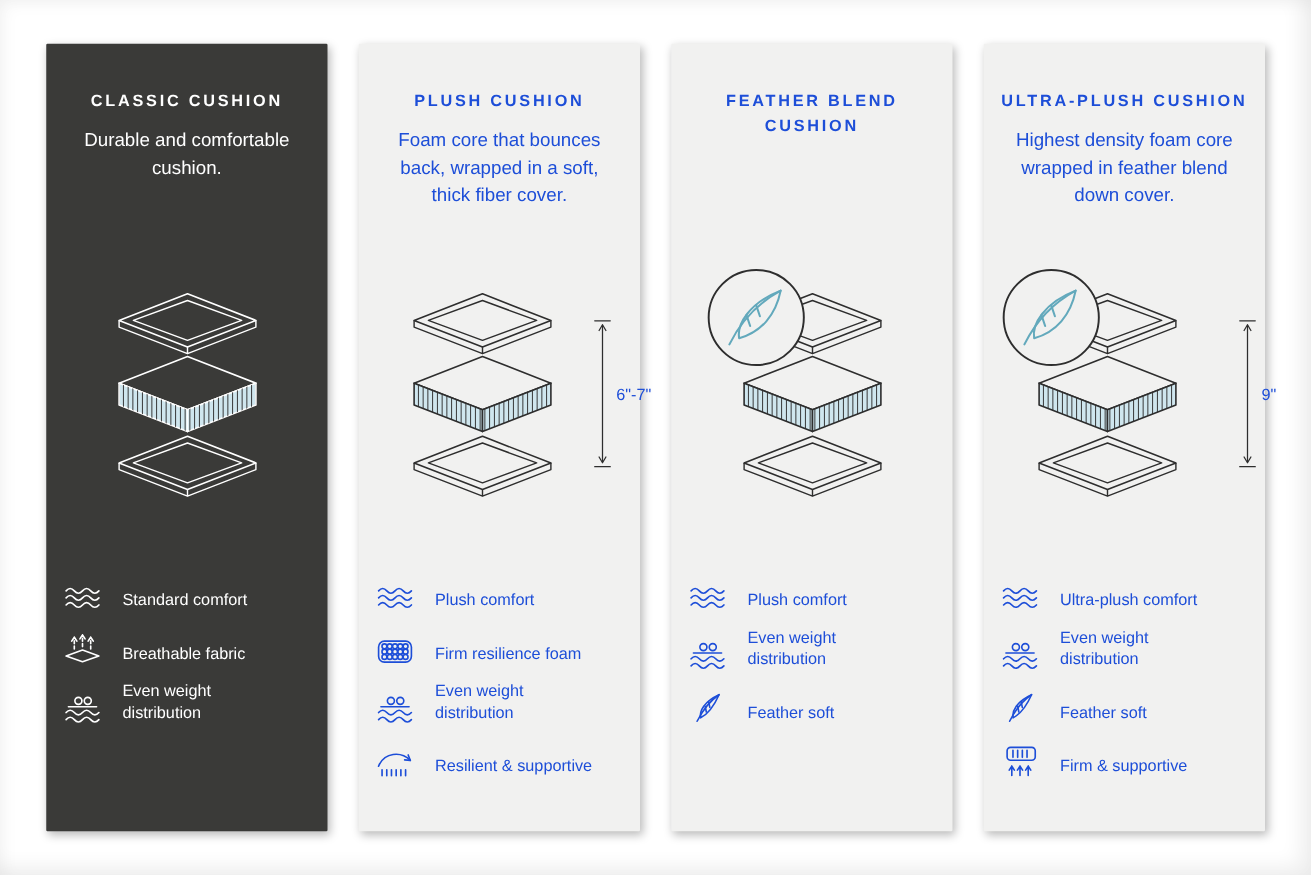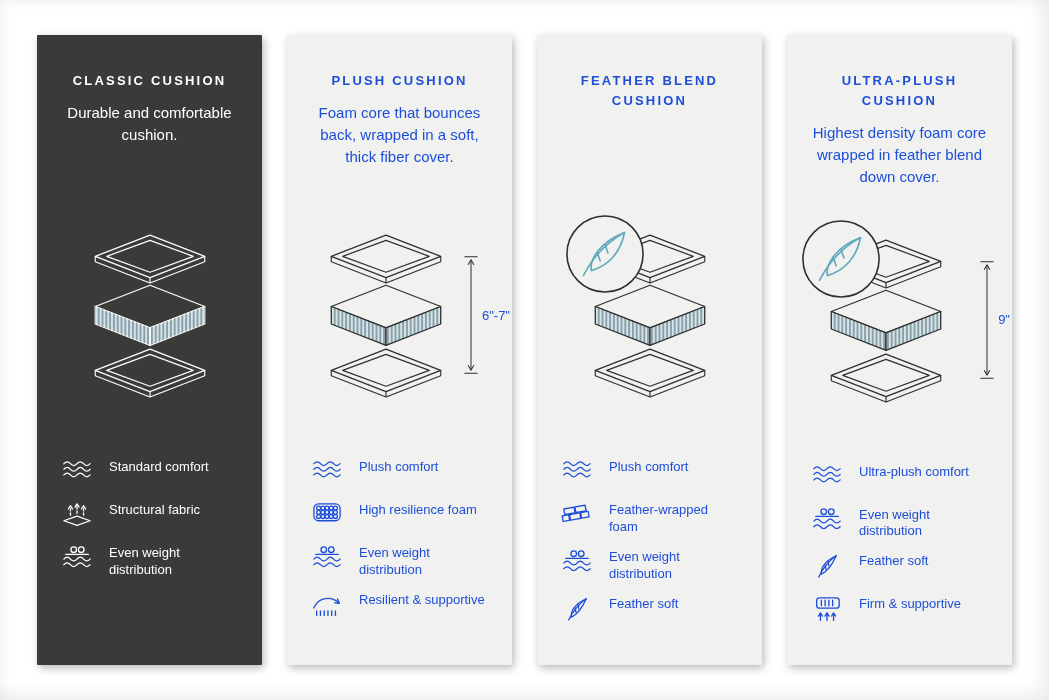--- a/index.html
+++ b/index.html
@@ -4,21 +4,21 @@
 <style>
   html,body { margin:0; padding:0; background:#e9e9e9; }
   .page {
     width:1049px; height:700px; background:#ffffff; position:relative;
     box-shadow: inset -8px -6px 16px rgba(0,0,0,0.07), inset 4px 4px 12px rgba(0,0,0,0.04);
     display:flex; justify-content:center; align-items:flex-start;
     gap:25px; padding-top:35px; box-sizing:border-box;
     font-family:"Liberation Sans", sans-serif;
   }
   .card {
-    width:225px; height:630px; box-sizing:border-box; padding:36px 20px 0;
+    width:225px; height:630px; box-sizing:border-box; padding:36px 9px 0;
     border-radius:1px; box-shadow:2px 3px 8px rgba(0,0,0,0.28);
     position:relative;
   }
   .card.dark  { --card-bg:#3a3a38; --line:#ffffff; background:var(--card-bg); color:#ffffff; }
   .card.light { --card-bg:#f1f1f0; --line:#2e2e2e; background:var(--card-bg); color:#1d4ed8; }
 
   .title { font-size:13px; font-weight:700; letter-spacing:2.2px; line-height:1.55;
            text-align:center; margin:0; }
   .desc  { font-size:15px; line-height:1.45; text-align:center; margin:11px auto 0; max-width:184px; }
   .head  { min-height:112px; }
@@ -38,21 +38,21 @@
   .feather-art path { stroke:#63a9bc; fill:none; stroke-width:1.7;
                       stroke-linecap:round; stroke-linejoin:round; }
 
   .measure { position:absolute; right:-18px; top:50%; transform:translateY(-50%);
              display:flex; align-items:center; gap:4px; }
   .bracket { width:14px; height:150px; }
   .bracket path { stroke:var(--line); stroke-width:1.3; fill:none; stroke-linecap:round; }
   .measure-label { font-size:13px; white-space:nowrap; }
 
   .feature-list { list-style:none; margin:26px 0 0; padding:0 0 0 2px; }
-  .feature { display:flex; align-items:flex-start; gap:14px; margin-bottom:13px; min-height:30px; }
+  .feature { display:flex; align-items:flex-end; gap:14px; margin-bottom:13px; min-height:30px; }
   .ficon { width:36px; flex:0 0 36px; display:flex; justify-content:center; align-items:center; }
   .icon  { stroke:currentColor; fill:none; stroke-width:1.4;
            stroke-linecap:round; stroke-linejoin:round; }
   .flabel { font-size:13px; line-height:1.3; max-width:128px; }
 </style>
 </head>
 <body>
 
 <svg width="0" height="0" style="position:absolute" aria-hidden="true">
   <defs>
@@ -102,21 +102,21 @@
           <svg class="icon" viewBox="0 0 32 28" width="30">
             <polygon points="16,15 30,20 16,25 2,20"></polygon>
             <path d="M9 14 L9 6" stroke-dasharray="2.5 2"></path>
             <path d="M9 4 L6.8 7.4 M9 4 L11.2 7.4"></path>
             <path d="M16 12 L16 4" stroke-dasharray="2.5 2"></path>
             <path d="M16 2 L13.8 5.4 M16 2 L18.2 5.4"></path>
             <path d="M23 14 L23 6" stroke-dasharray="2.5 2"></path>
             <path d="M23 4 L20.8 7.4 M23 4 L25.2 7.4"></path>
           </svg>
         </span>
-        <span class="flabel">Structural fabric</span>
+        <span class="flabel">Breathable fabric</span>
       </li>
       <li class="feature">
         <span class="ficon">
           <svg class="icon" viewBox="0 0 32 24" width="30">
             <circle cx="12.5" cy="5" r="3"></circle>
               <circle cx="20.5" cy="5" r="3"></circle>
             <path d="M4 10 H28"></path>
             <path d="M2 15 Q5.5 11 9 15 T16 15 T23 15 T30 15"></path>
             <path d="M2 21 Q5.5 17 9 21 T16 21 T23 21 T30 21"></path>
           </svg>
@@ -181,21 +181,21 @@
               <circle cx="16" cy="11" r="2.1"></circle>
               <circle cx="20.5" cy="11" r="2.1"></circle>
               <circle cx="25" cy="11" r="2.1"></circle>
             <circle cx="7" cy="15.5" r="2.1"></circle>
               <circle cx="11.5" cy="15.5" r="2.1"></circle>
               <circle cx="16" cy="15.5" r="2.1"></circle>
               <circle cx="20.5" cy="15.5" r="2.1"></circle>
               <circle cx="25" cy="15.5" r="2.1"></circle>
           </svg>
         </span>
-        <span class="flabel">High resilience foam</span>
+        <span class="flabel">Firm resilience foam</span>
       </li>
       <li class="feature">
         <span class="ficon">
           <svg class="icon" viewBox="0 0 32 24" width="30">
             <circle cx="12.5" cy="5" r="3"></circle>
               <circle cx="20.5" cy="5" r="3"></circle>
             <path d="M4 10 H28"></path>
             <path d="M2 15 Q5.5 11 9 15 T16 15 T23 15 T30 15"></path>
             <path d="M2 21 Q5.5 17 9 21 T16 21 T23 21 T30 21"></path>
           </svg>
@@ -250,34 +250,20 @@
           <svg class="icon" viewBox="0 0 32 22" width="30">
             <path d="M2 5 Q5.5 1 9 5 T16 5 T23 5 T30 5"></path>
             <path d="M2 11 Q5.5 7 9 11 T16 11 T23 11 T30 11"></path>
             <path d="M2 17 Q5.5 13 9 17 T16 17 T23 17 T30 17"></path>
           </svg>
         </span>
         <span class="flabel">Plush comfort</span>
       </li>
       <li class="feature">
         <span class="ficon">
-          <svg class="icon" viewBox="0 0 34 24" width="32">
-            <g transform="rotate(-10 17 12)">
-              <rect x="4" y="5" width="11" height="6"></rect>
-              <rect x="16" y="5" width="11" height="6"></rect>
-              <rect x="9" y="12" width="11" height="6"></rect>
-              <rect x="21" y="12" width="8" height="6"></rect>
-              <rect x="1" y="12" width="7" height="6"></rect>
-            </g>
-          </svg>
-        </span>
-        <span class="flabel">Feather-wrapped foam</span>
-      </li>
-      <li class="feature">
-        <span class="ficon">
           <svg class="icon" viewBox="0 0 32 24" width="30">
             <circle cx="12.5" cy="5" r="3"></circle>
               <circle cx="20.5" cy="5" r="3"></circle>
             <path d="M4 10 H28"></path>
             <path d="M2 15 Q5.5 11 9 15 T16 15 T23 15 T30 15"></path>
             <path d="M2 21 Q5.5 17 9 21 T16 21 T23 21 T30 21"></path>
           </svg>
         </span>
         <span class="flabel">Even weight distribution</span>
       </li>

